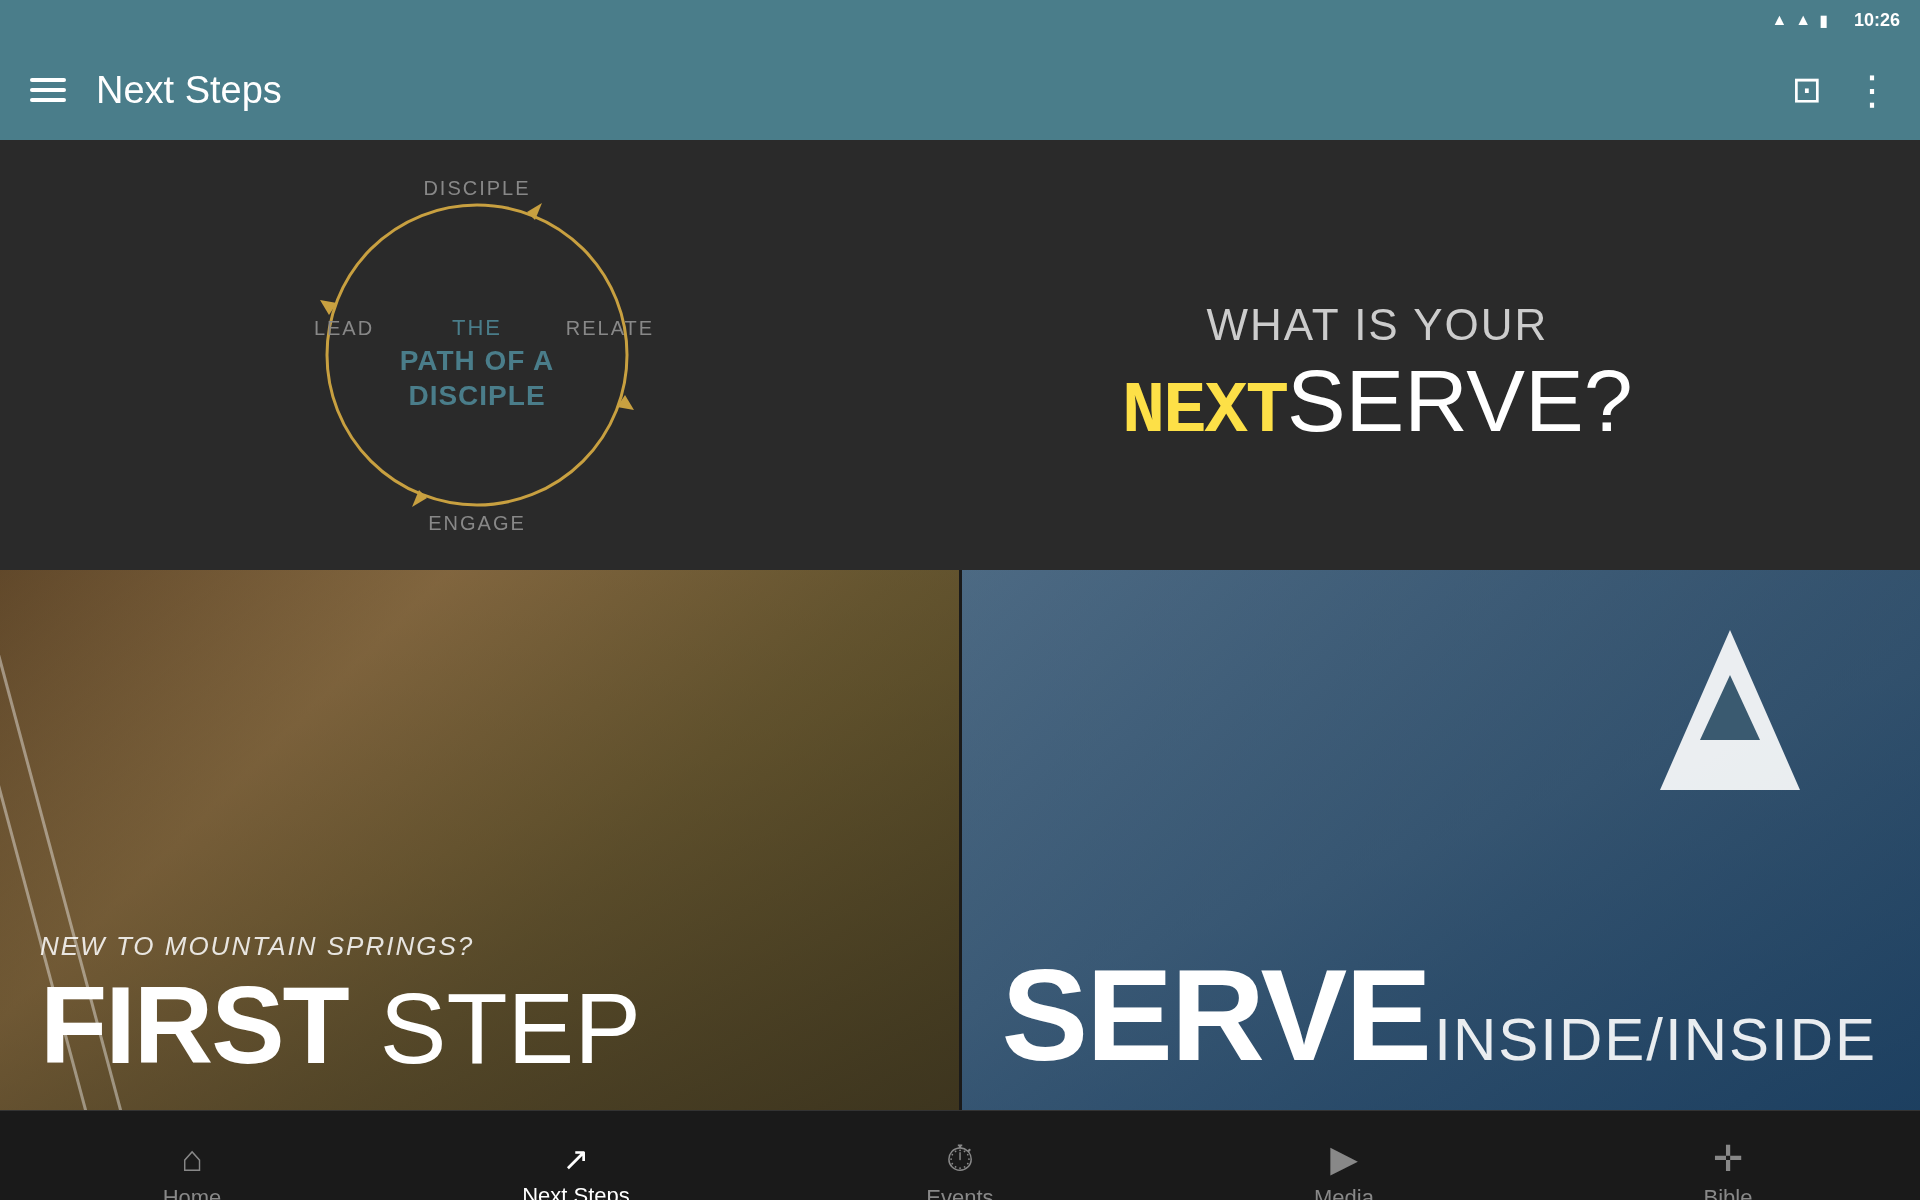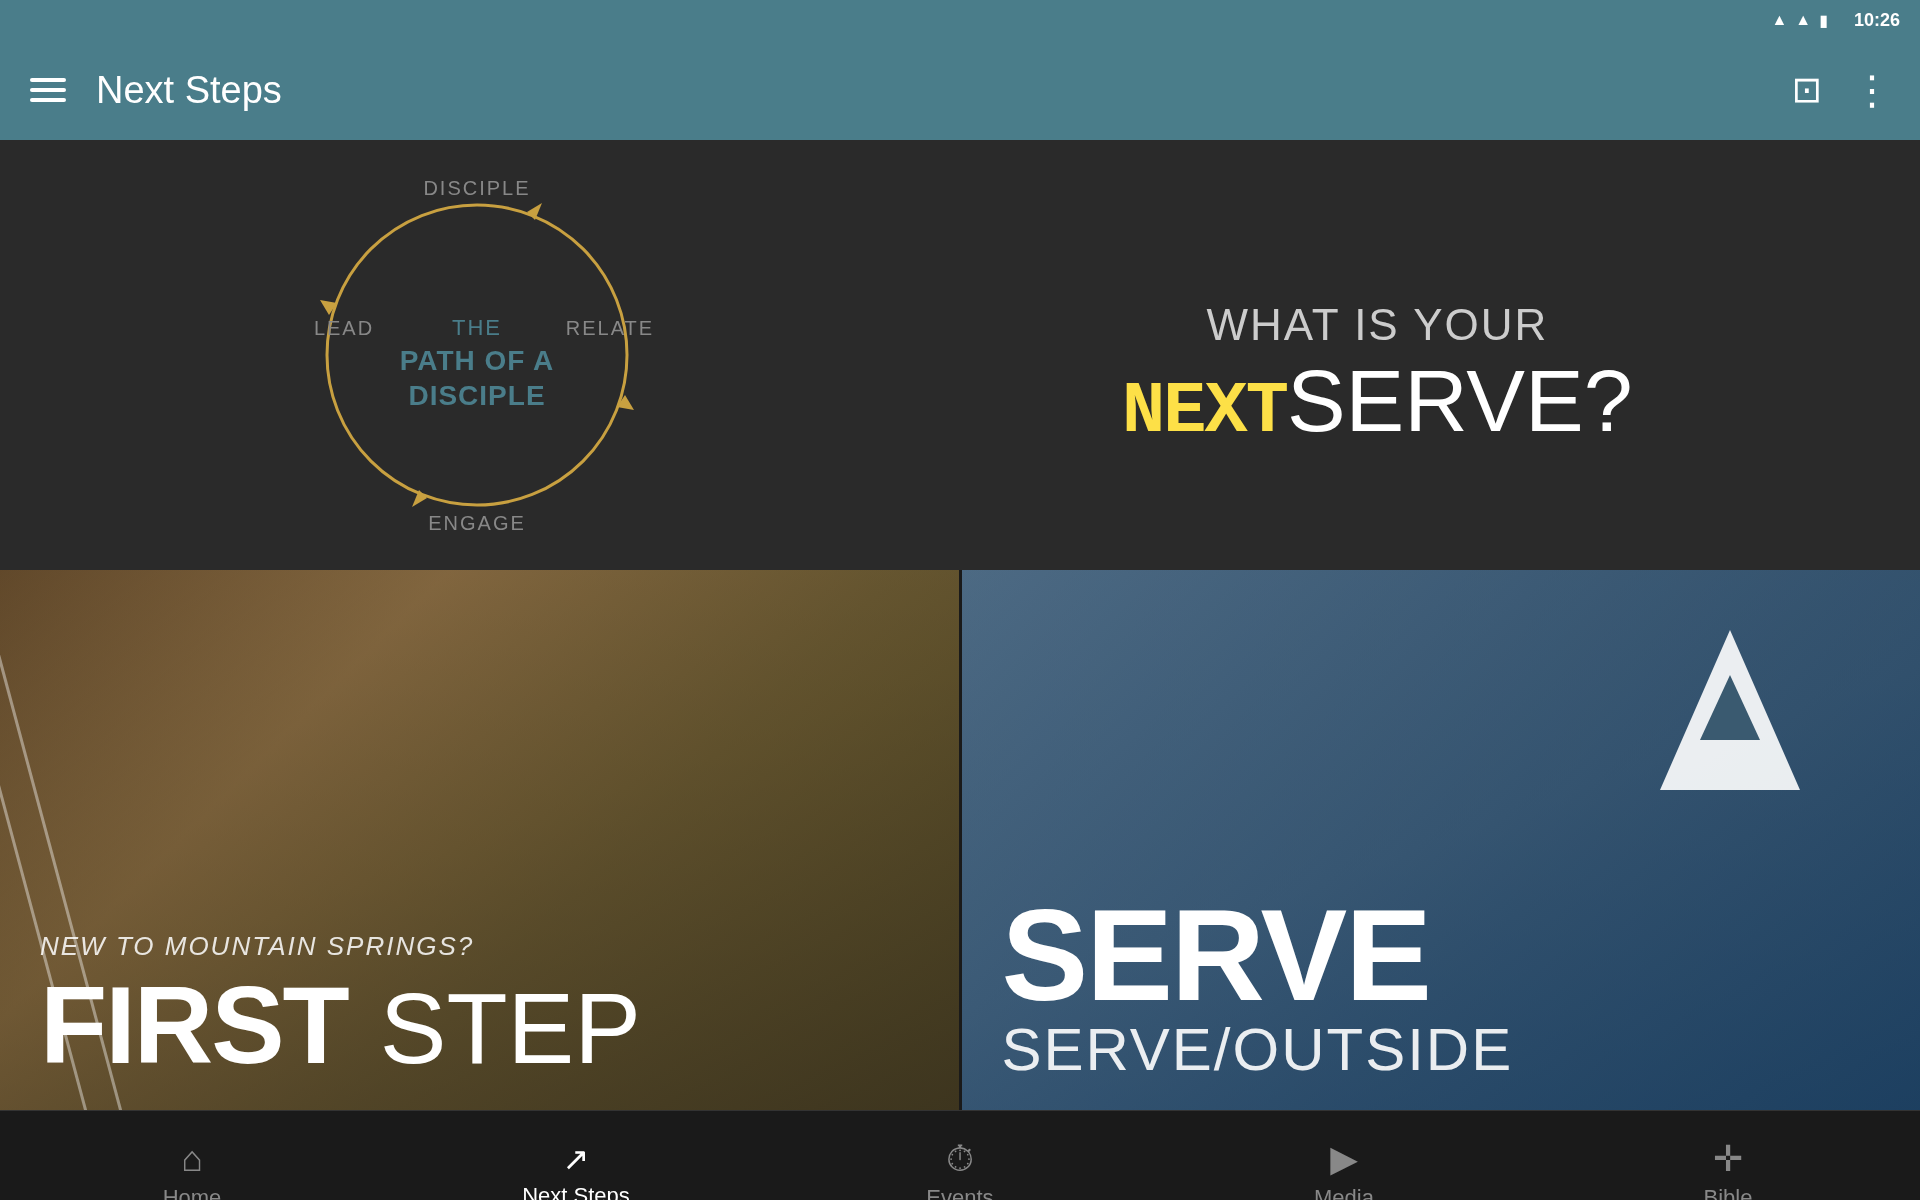--- a/index.html
+++ b/index.html
@@ -350,21 +350,21 @@
   <div class="grid-item grid-item-right">
 
     <div style="position:absolute; top:60px; right:120px;">
       <svg width="140" height="160" viewBox="0 0 140 160">
         <polygon points="70,0 140,160 0,160" fill="rgba(255,255,255,0.9)"></polygon>
         <polygon points="70,45 100,110 40,110" fill="#3a5a70"></polygon>
       </svg>
     </div>
     <div class="grid-item-content">
       <span class="serve-bold">SERVE</span>
-      <span class="inside-outside">SERVE/OUTSIDE</span>
+      <span class="inside-outside">INSIDE/INSIDE</span>
     </div>
   </div>
 </div>
 
 <div class="bottom-nav">
   <div class="nav-item">
     <span class="nav-icon">⌂</span>
     <span class="nav-label">Home</span>
   </div>
   <div class="nav-item active">

